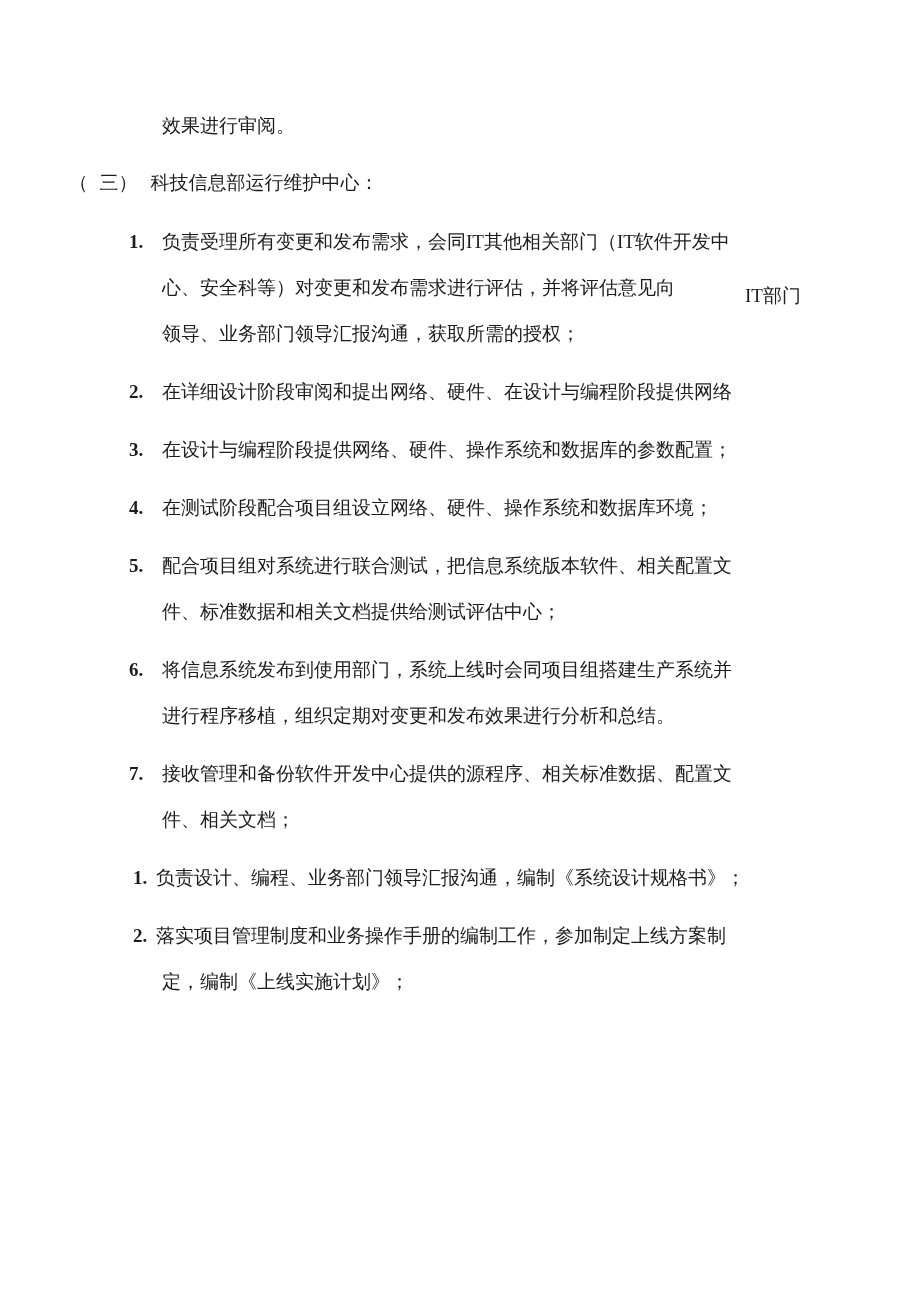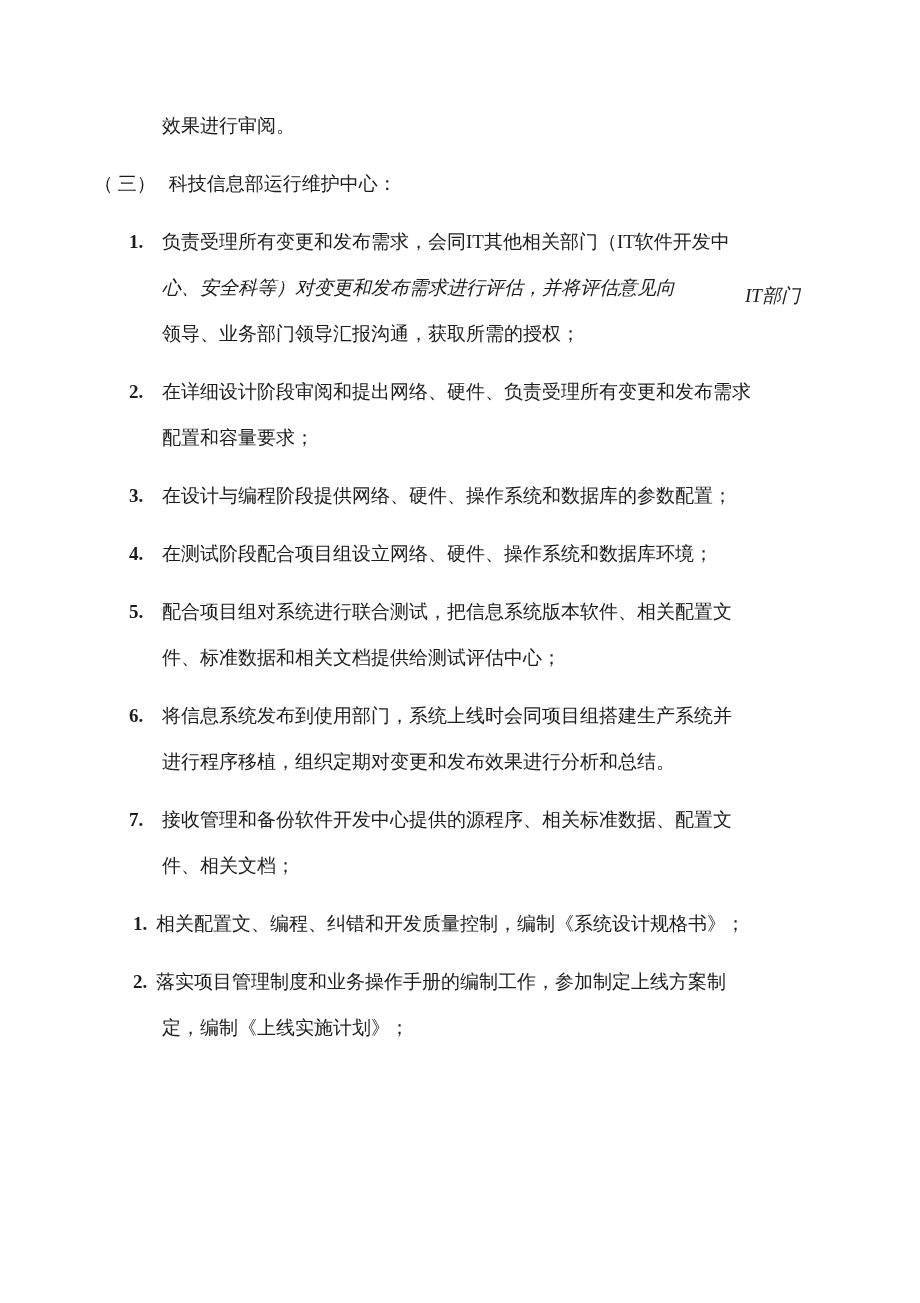--- a/index.html
+++ b/index.html
@@ -25,21 +25,22 @@
   .line {
     line-height: 46px;
     white-space: nowrap;
   }
   
   .cont {
     padding-left: 162px;
   }
   
   .heading .line {
-    padding-left: 94px;
+    padding-left: 69px;
+    font-family: Liberation Mono, monospace;
   }
   .heading .prefix {
     margin-right: 13px;
   }
   
   .item-s3 .first {
     padding-left: 129px;
   }
   .item-s3 .num {
     display: inline-block;
@@ -50,21 +51,20 @@
   .item-s4 .first {
     padding-left: 133px;
   }
   .item-s4 .num {
     display: inline-block;
     width: 23px;
     font-weight: bold;
   }
   .rel {
     position: relative;
-    font-style: italic;
   }
   .aside {
     position: absolute;
     left: 745px;
     top: 8px;
     line-height: 46px;
   }
 </style>
 </head>
 <body>
@@ -91,24 +91,21 @@
       <span>心、安全科等）对变更和发布需求进行评估，并将评估意见向</span>
       <span class="aside">IT部门</span>
     </div>
     <div class="line cont">
       <span>领导、业务部门领导汇报沟通，获取所需的授权；</span>
     </div>
   </div>
 
   <div class="para item-s3">
     <div class="line first">
-      <span class="num">2.</span><span>在详细设计阶段审阅和提出网络、硬件、负责受理所有变更和发布需求</span>
-    </div>
-    <div class="line cont">
-      <span>配置和容量要求；</span>
+      <span class="num">2.</span><span>在详细设计阶段审阅和提出网络、硬件、在设计与编程阶段提供网络</span>
     </div>
   </div>
 
   <div class="para item-s3">
     <div class="line first">
       <span class="num">3.</span><span>在设计与编程阶段提供网络、硬件、操作系统和数据库的参数配置；</span>
     </div>
   </div>
 
   <div class="para item-s3">
@@ -140,21 +137,21 @@
       <span class="num">7.</span><span>接收管理和备份软件开发中心提供的源程序、相关标准数据、配置文</span>
     </div>
     <div class="line cont">
       <span>件、相关文档；</span>
     </div>
   </div>
 
 
   <div class="para item-s4">
     <div class="line first">
-      <span class="num">1.</span><span>相关配置文、编程、纠错和开发质量控制，编制《系统设计规格书》；</span>
+      <span class="num">1.</span><span>负责设计、编程、业务部门领导汇报沟通，编制《系统设计规格书》；</span>
     </div>
   </div>
 
   <div class="para item-s4">
     <div class="line first">
       <span class="num">2.</span><span>落实项目管理制度和业务操作手册的编制工作，参加制定上线方案制</span>
     </div>
     <div class="line cont">
       <span>定，编制《上线实施计划》；</span>
     </div>

